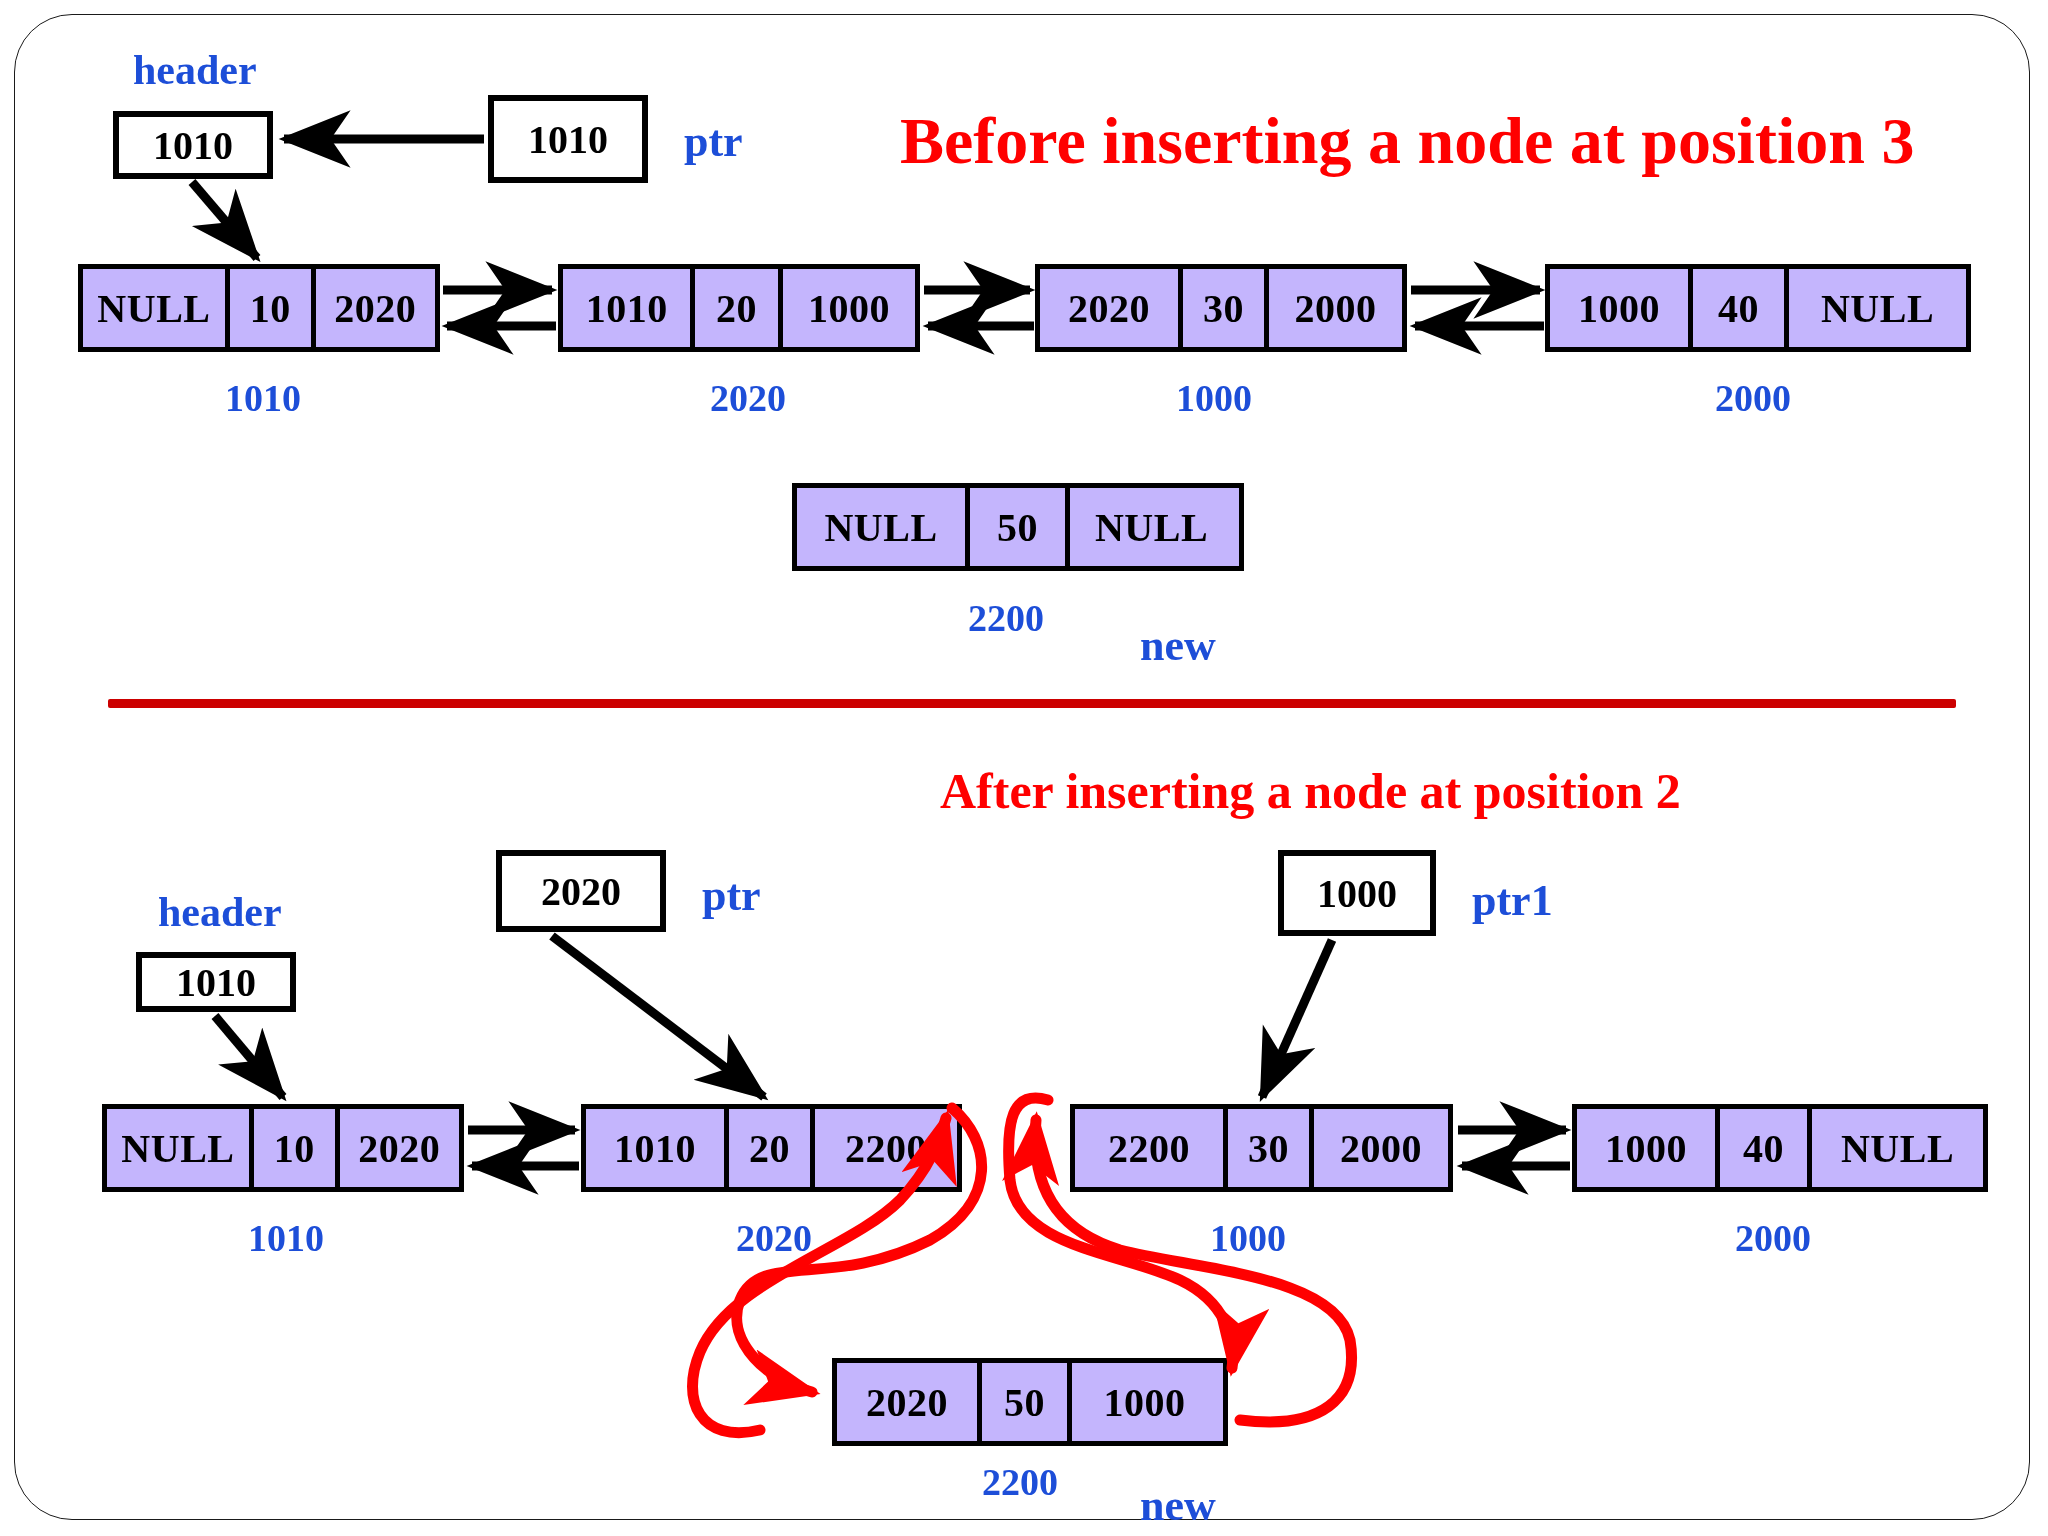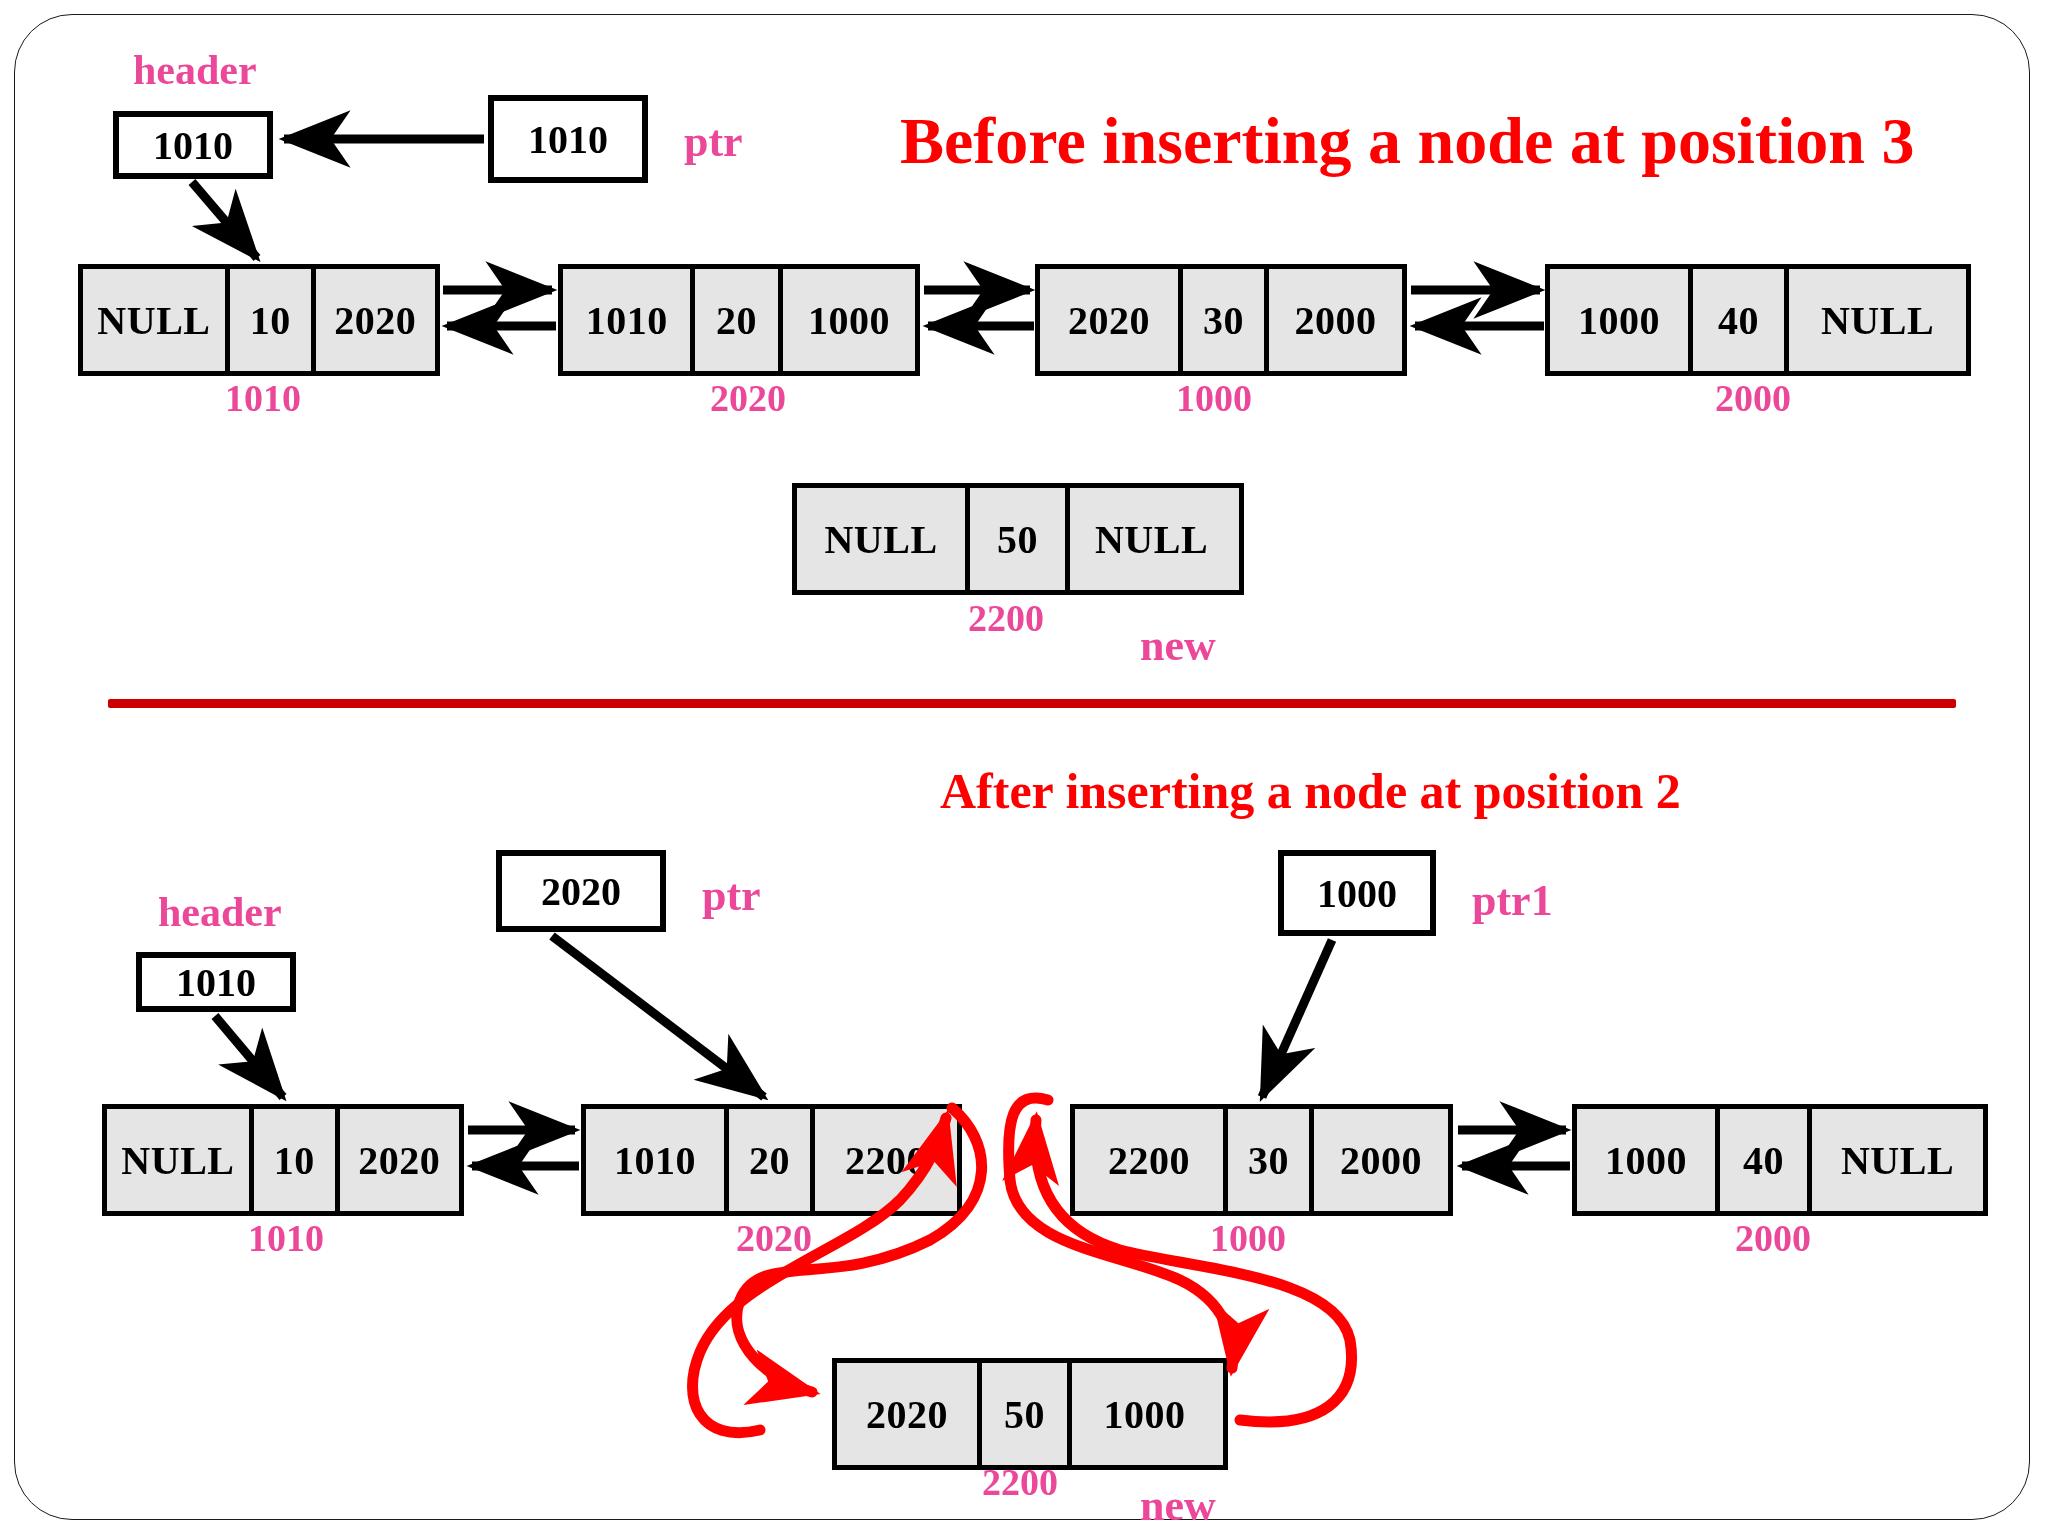--- a/index.html
+++ b/index.html
@@ -3,34 +3,34 @@
 <meta charset="utf-8">
 <style>
   html,body{margin:0;padding:0;background:#fff;}
   body{width:2048px;height:1536px;position:relative;overflow:hidden;
        font-family:"Liberation Serif","DejaVu Serif",serif;}
   #slide{position:absolute;left:0;top:0;width:2048px;height:1536px;}
   .frame{position:absolute;left:14px;top:14px;width:2016px;height:1506px;
          border:1.6px solid #1a1a1a;border-radius:58px;box-sizing:border-box;}
 
   
-  .node{position:absolute;display:flex;border:5px solid #000;background:#e5e5e5;
-        box-sizing:border-box;height:112px;}
+  .node{position:absolute;display:flex;border:5px solid #000;background:#c4b5fd;
+        box-sizing:border-box;height:88px;}
   .node .cell{display:flex;align-items:center;justify-content:center;
         font-weight:bold;font-size:40px;color:#000;letter-spacing:.5px;
         box-sizing:border-box;}
   .node .cell + .cell{border-left:5px solid #000;}
 
   
   .pbox{position:absolute;border:6px solid #000;background:#fff;box-sizing:border-box;
         display:flex;align-items:center;justify-content:center;
         font-weight:bold;font-size:40px;color:#000;}
 
   
-  .lab{position:absolute;font-weight:bold;color:#ec4899;white-space:nowrap;}
+  .lab{position:absolute;font-weight:bold;color:#1d4ed8;white-space:nowrap;}
   .addr{font-size:38px;}
   .vname{font-size:44px;}
   .title{position:absolute;color:#ff0000;font-weight:bold;white-space:nowrap;}
 
   
   .divider{position:absolute;background:#cc0000;height:9px;border-radius:2px;}
 
   
   svg.overlay{position:absolute;left:0;top:0;width:2048px;height:1536px;
               pointer-events:none;overflow:visible;}

